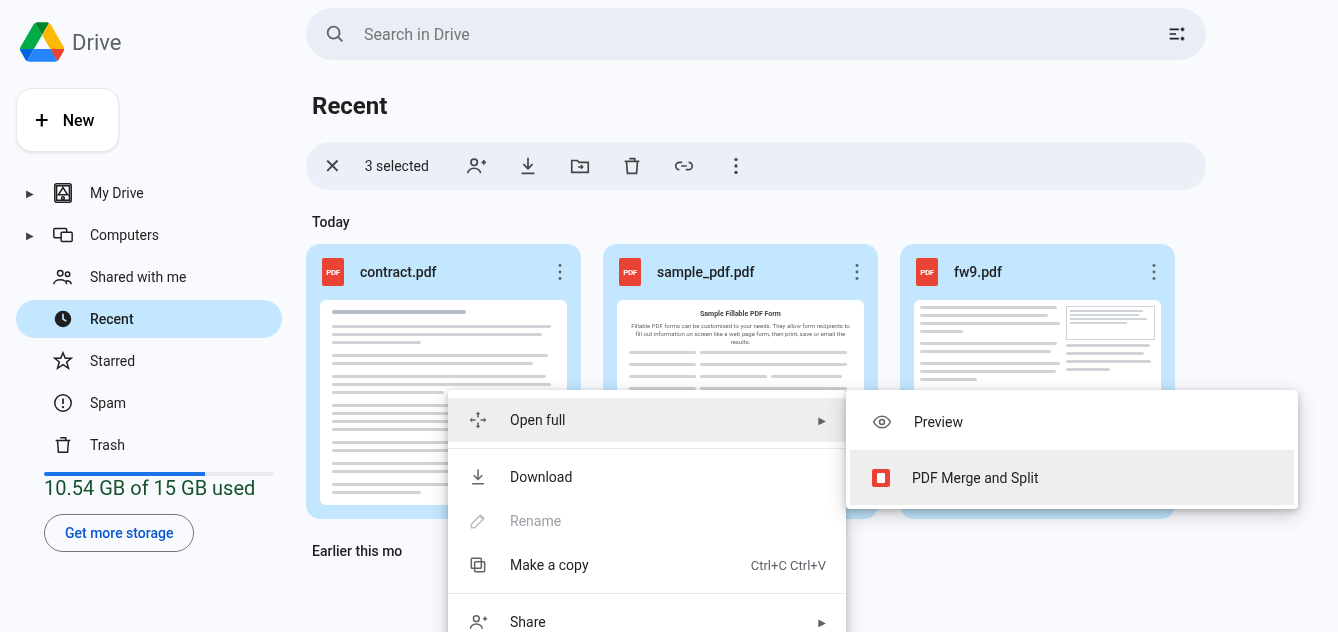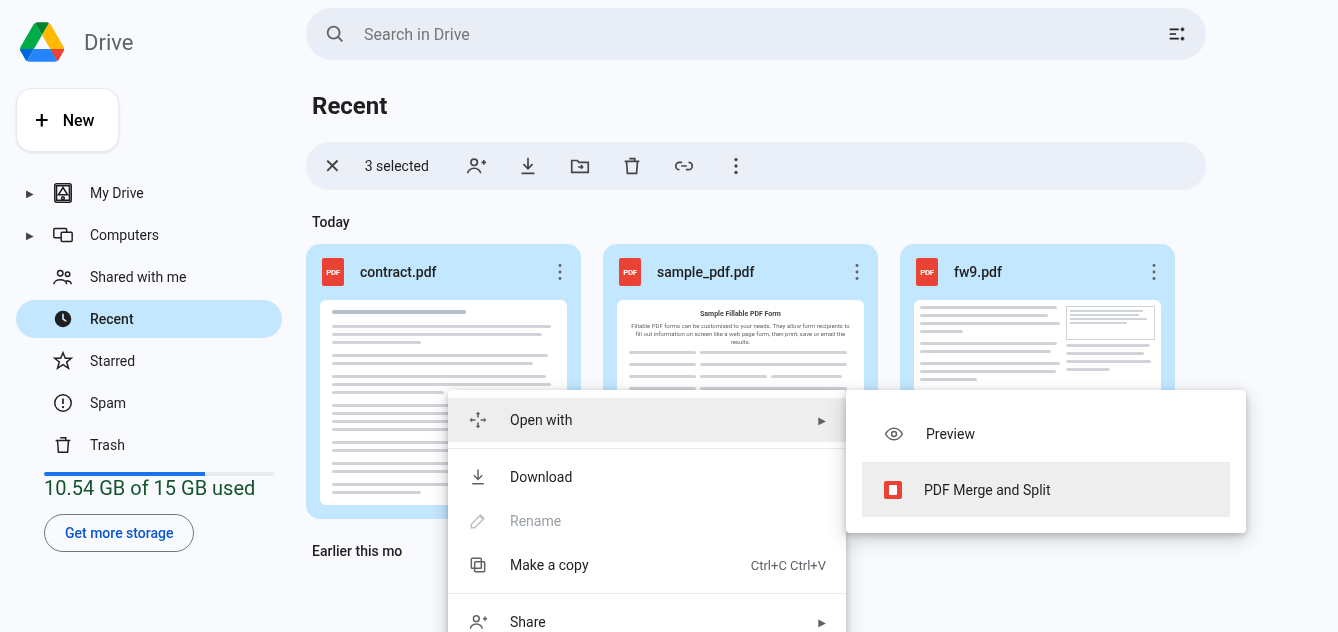--- a/index.html
+++ b/index.html
@@ -1,20 +1,20 @@
 <!DOCTYPE html>
 <html><head>
 <meta charset="utf-8">
 <style>
 * { margin: 0; padding: 0; box-sizing: border-box; font-family: 'Google Sans', Roboto, Arial, sans-serif; }
 body { background: #f8fafd; width: 1338px; height: 632px; overflow: hidden; display: flex; color: #1f1f1f; }
 
 
 .sidebar { width: 290px; padding: 8px 8px 8px 16px; flex-shrink: 0; }
-.logo-row { display: flex; align-items: center; gap: 20px; padding: 14px 4px 20px 4px; }
+.logo-row { display: flex; align-items: center; gap: 8px; padding: 14px 4px 20px 4px; }
 .logo-svg { width: 44px; height: 40px; }
 .logo-text { font-size: 22px; color: #5f6368; }
 .new-btn { display: inline-flex; align-items: center; gap: 14px; background: #fff; border: 1px solid #e8eaed; border-radius: 16px; padding: 19px 24px 19px 18px; box-shadow: 0 1px 3px rgba(0,0,0,0.1); cursor: pointer; margin: 6px 0 22px 0; }
 .new-btn .plus { font-size: 24px; font-weight: 400; line-height: 1; }
 .new-btn .txt { font-size: 16px; font-weight: 500; }
 
 .nav { list-style: none; }
 .nav li { display: flex; align-items: center; gap: 16px; padding: 8px 12px 8px 10px; border-radius: 24px; cursor: pointer; font-size: 14px; color: #1f1f1f; margin-bottom: 4px; }
 .nav li.active { background: #c2e7ff; font-weight: 500; }
 .nav .caret { width: 10px; font-size: 10px; color: #444; visibility: hidden; }
@@ -60,21 +60,21 @@
 .ctx-main { top: 390px; left: 448px; width: 398px; }
 .ctx-item { display: flex; align-items: center; padding: 12px 20px; gap: 22px; font-size: 14px; color: #1f1f1f; cursor: pointer; position: relative; }
 .ctx-item.hovered { background: #eeeeee; }
 .ctx-item.disabled { color: #9aa0a6; cursor: default; }
 .ctx-item .cicon { width: 20px; height: 20px; fill: #5f6368; flex-shrink: 0; }
 .ctx-item.disabled .cicon { fill: #bdc1c6; }
 .ctx-item .shortcut { margin-left: auto; color: #5f6368; font-size: 13px; }
 .ctx-item .sub-arrow { margin-left: auto; font-size: 10px; color: #5f6368; }
 .ctx-sep { height: 1px; background: #e8eaed; margin: 6px 0; }
 
-.ctx-sub { top: 390px; left: 846px; width: 400px; padding: 16px; }
+.ctx-sub { top: 390px; left: 846px; width: 452px; padding: 4px; }
 .ctx-sub .ctx-item { padding: 18px 22px; }
 .ctx-sub .ctx-sep { margin:0; }
 </style>
 </head>
 <body>
 
 <div class="sidebar">
   <div class="logo-row">
     <svg class="logo-svg" viewBox="0 0 87 78">
         <path fill="#0066da" d="M6.6 66.85l3.85 6.65c.8 1.4 1.95 2.5 3.3 3.3L27.5 53H0c0 1.55.4 3.1 1.2 4.5z"></path>
@@ -373,21 +373,21 @@
   </div>
 
   <div class="section-label">Earlier this mo</div>
 </div>
 
 <div class="ctx-menu ctx-main">
   <div class="ctx-item hovered">
     <svg class="cicon" viewBox="0 0 24 24">
         <path d="M12 2l3 3h-2v4h-2V5H9zM2 12l3-3v2h4v2H5v2zM22 12l-3 3v-2h-4v-2h4V9zM12 22l-3-3h2v-4h2v4h2z" fill="#5f6368"></path>
       </svg>
-    <span>Open with</span>
+    <span>Open full</span>
     <span class="sub-arrow">▶</span>
   </div>
   <div class="ctx-sep"></div>
   <div class="ctx-item">
     <svg class="cicon" viewBox="0 0 24 24">
         <path d="M12 3v11m-5-4l5 5 5-5M5 20h14" fill="none" stroke="#5f6368" stroke-width="1.8"></path>
       </svg>
     <span>Download</span>
   </div>
   <div class="ctx-item disabled">

